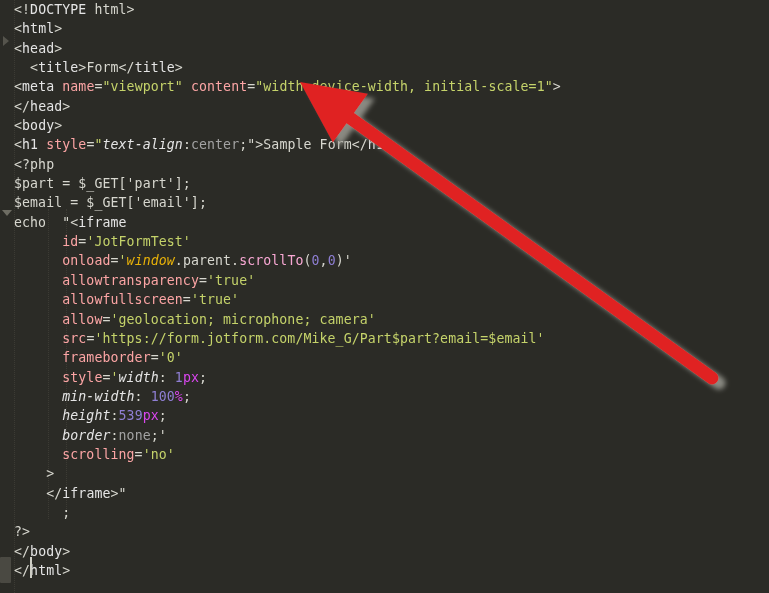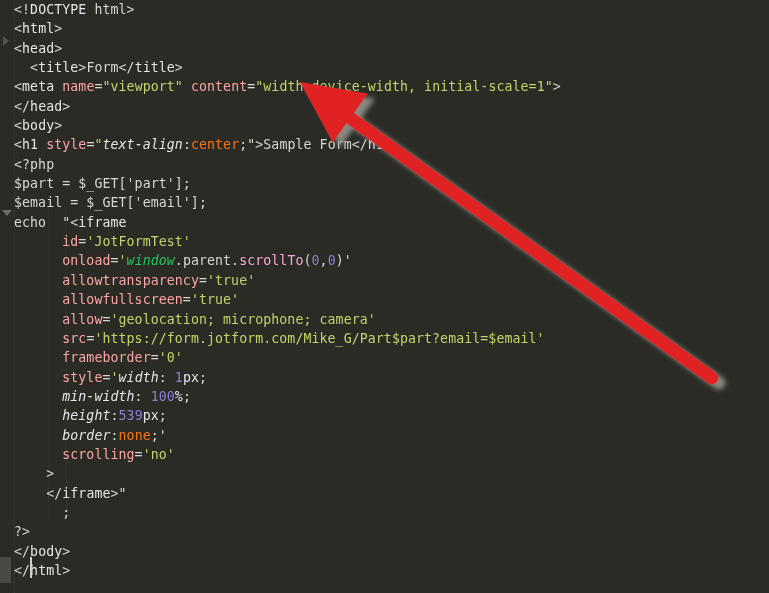--- a/index.html
+++ b/index.html
@@ -45,25 +45,25 @@
   .line{height:19.35px;position:relative;}
   
   .guides{position:absolute;left:14px;top:0;width:200px;height:593px;pointer-events:none;}
   .guide{position:absolute;width:1px;border-left:1px dotted #3c3b34;}
   
   .pl  {color:#d7d7cf;}                 
   .tag {color:#e5e5e5;}                 
   .att {color:#fca5a5;}                 
   .str {color:#c5d36a;}                 
   .prp {color:#e5e5e5;font-style:italic;} 
-  .val {color:#f97316;}                 
+  .val {color:#a3a3a3;}                 
   .num {color:#8f7fd4;}                 
-  .unt {color:#e5e5e5;margin-top:15px;}                 
+  .unt {color:#d946ef;margin-top:15px;}                 
   .fn  {color:#f9a8d4;}                 
-  .obj {color:#22c55e;font-style:italic;} 
+  .obj {color:#eab308;font-style:italic;} 
   
   .caret{
     position:absolute;left:30px;top:557px;width:2px;height:21px;
     background:#cfcfc6;
   }
   .hscroll{
     position:absolute;left:0;top:557px;width:11px;height:26px;
     background:#4a4942;border-radius:1px;
   }
   

